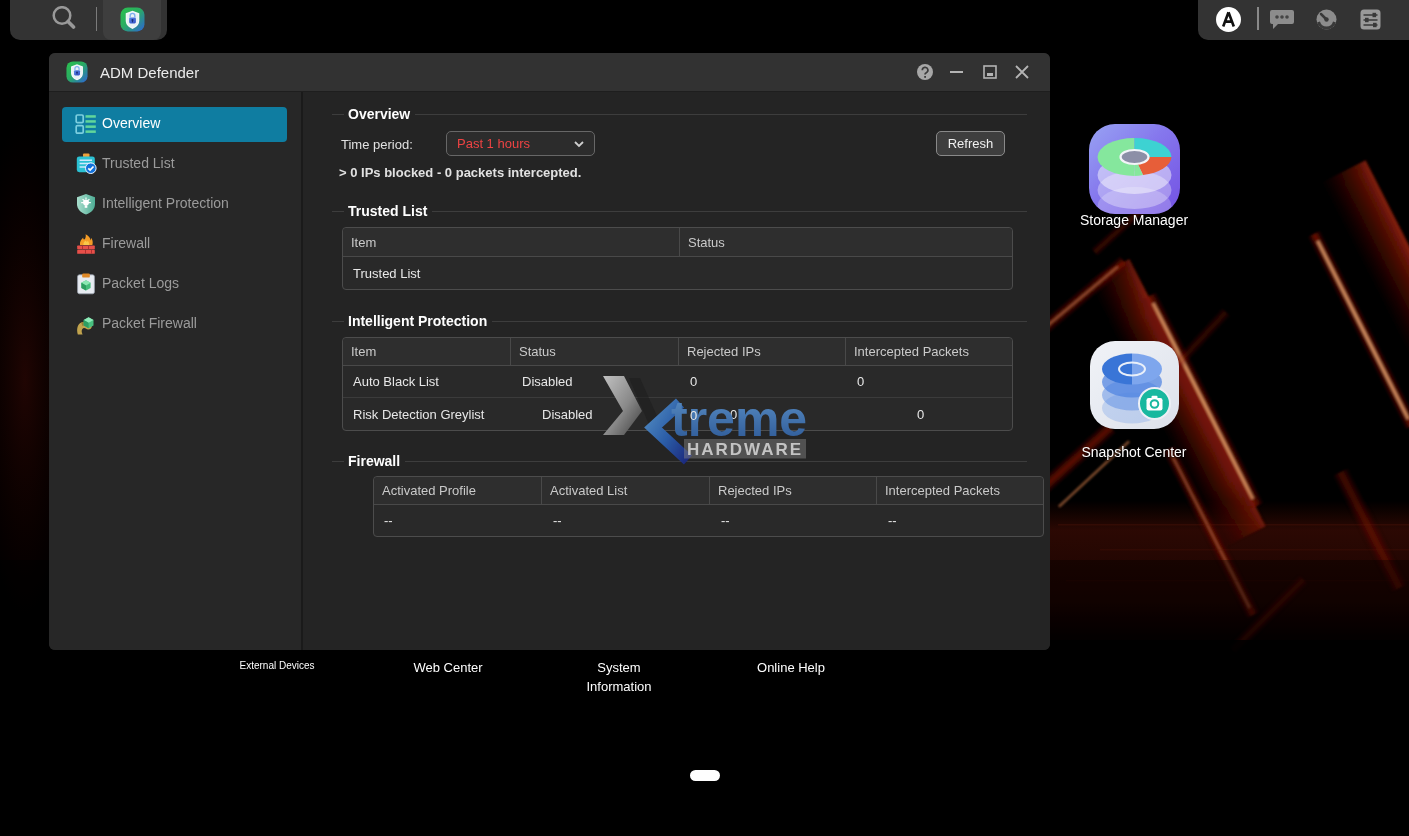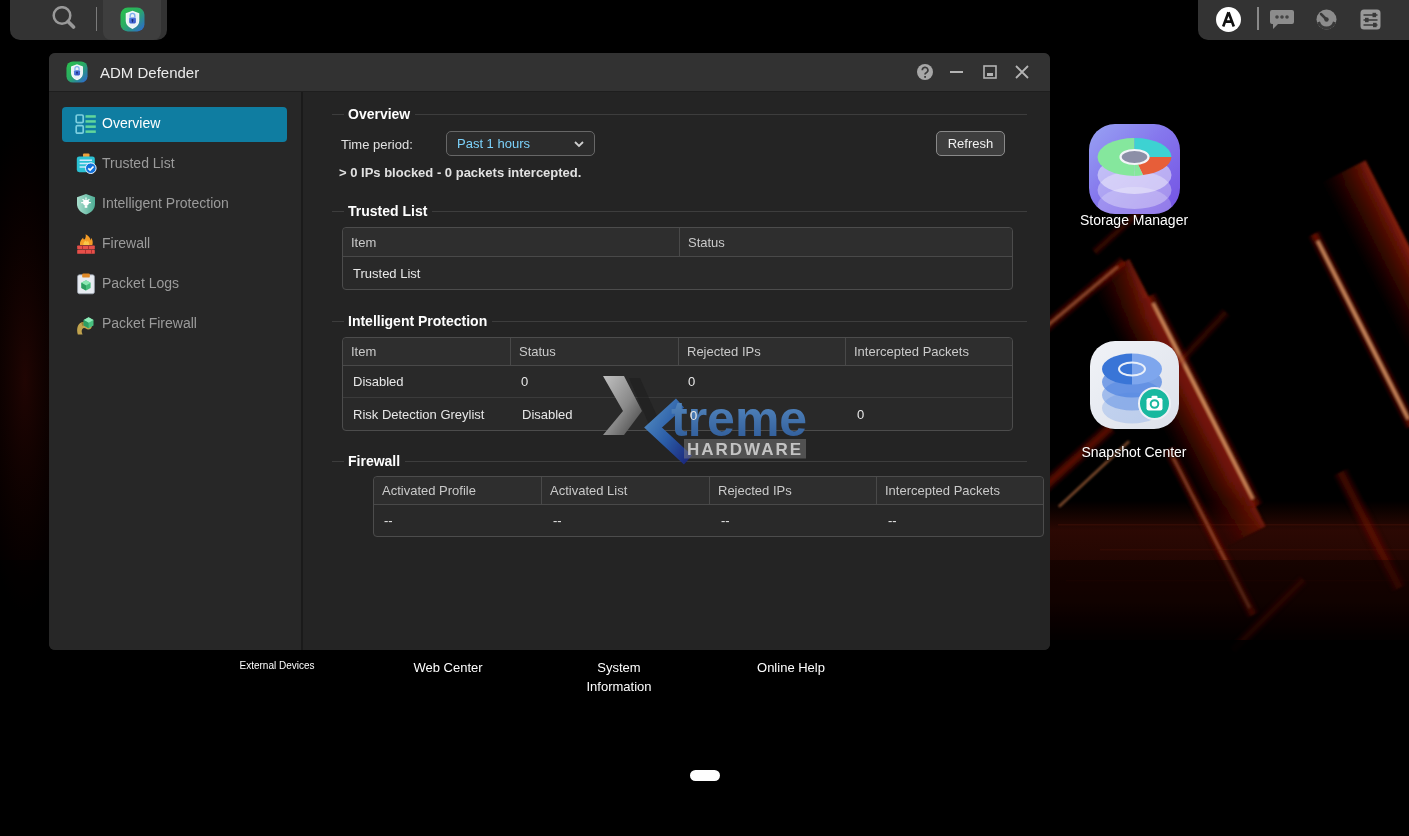--- a/index.html
+++ b/index.html
@@ -36,21 +36,21 @@
 .mitem.active .mtxt { color:#fff; }
 
 
 #content { position:absolute; left:254px; top:39px; width:747px; height:558px; background:#252525; }
 .legend { position:absolute; left:29px; width:695px; height:16px; display:flex; align-items:center; }
 .legend .l1 { width:12px; height:1px; background:#3e3e3e; }
 .legend .ltxt { padding:0 5px 0 4px; font-size:14px; font-weight:bold; color:#fff; white-space:nowrap; }
 .legend .l2 { flex:1; height:1px; background:#3e3e3e; }
 .ctext { position:absolute; font-size:13px; color:#e2e2e2; }
 #dropdown { position:absolute; left:143px; top:39px; width:149px; height:25px; background:#2d2d2d; border:1px solid #686868; border-radius:5px; }
-#dropdown .dtxt { position:absolute; left:10px; top:4px; font-size:13px; color:#7dd3fc; }
+#dropdown .dtxt { position:absolute; left:10px; top:4px; font-size:13px; color:#ef4444; }
 #refresh { position:absolute; left:633px; top:39px; width:69px; height:25px; background:#3f3f3f; border:1px solid #8a8a8a; border-radius:5px; text-align:center; font-size:13px; color:#f0f0f0; line-height:23px; }
 .tbl { position:absolute; left:39px; width:671px; border:1px solid #4d4d4d; border-radius:4px; background:#2a2a2a; }
 .thead { display:flex; background:#2f2f2f; border-bottom:1px solid #4a4a4a; border-radius:4px 4px 0 0; }
 .th { font-size:13px; color:#cbcbcb; padding-left:8px; border-right:1px solid #4a4a4a; display:flex; align-items:center; }
 .th:last-child { border-right:none; }
 .trow { display:flex; border-bottom:1px solid #3c3c3c; }
 .trow:last-child { border-bottom:none; }
 .td { font-size:13px; color:#e8e8e8; padding-left:10px; display:flex; align-items:center; }
 
 
@@ -365,25 +365,26 @@
           <div class="l2"></div>
         </div>
     <div class="tbl" style="top:245px;">
       <div class="thead" style="height:28px;">
         <div class="th" style="width:168px;">Item</div>
         <div class="th" style="width:168px;">Status</div>
         <div class="th" style="width:167px;">Rejected IPs</div>
         <div class="th" style="flex:1;">Intercepted Packets</div>
       </div>
       <div class="trow" style="height:32px;">
+        <div class="td" style="width:169px;">Auto Black List</div>
         <div class="td" style="width:168px;">Disabled</div>
         <div class="td" style="width:167px;">0</div>
         <div class="td" style="flex:1;">0</div>
       </div>
-      <div class="trow" style="height:32px;">
+      <div class="trow" style="height:32px;gap:20px;">
         <div class="td" style="width:169px;">Risk Detection Greylist</div>
         <div class="td" style="width:168px;">Disabled</div>
         <div class="td" style="width:167px;">0</div>
         <div class="td" style="flex:1;">0</div>
       </div>
     </div>
 
     <div class="legend" style="top:361px;">
           <div class="l1"></div>
           <div class="ltxt">Firewall</div>

